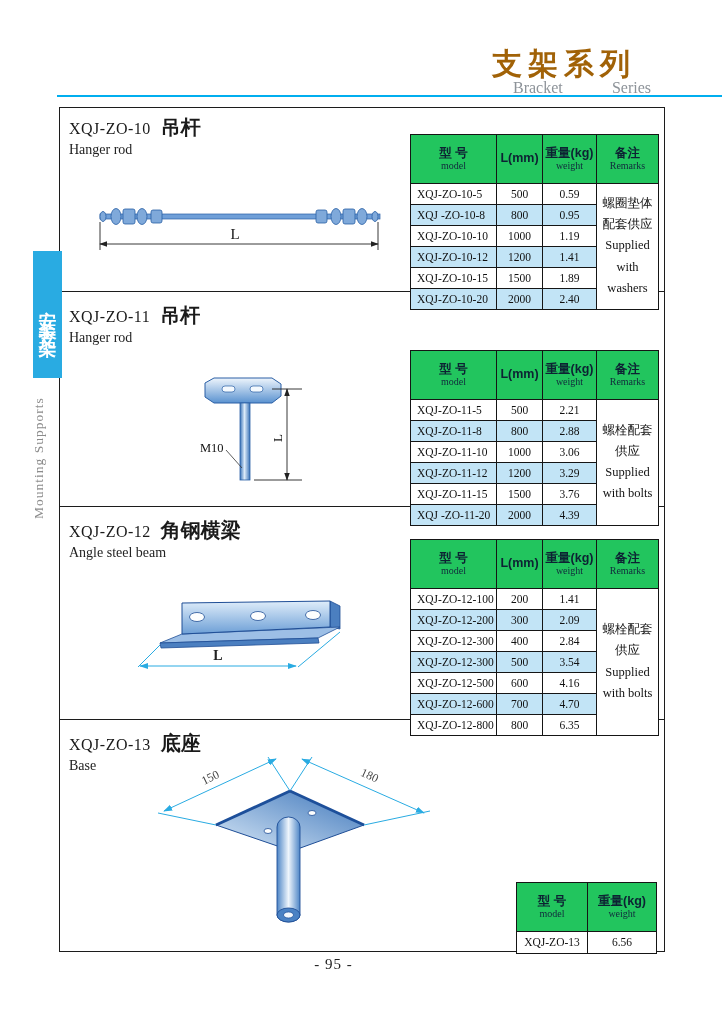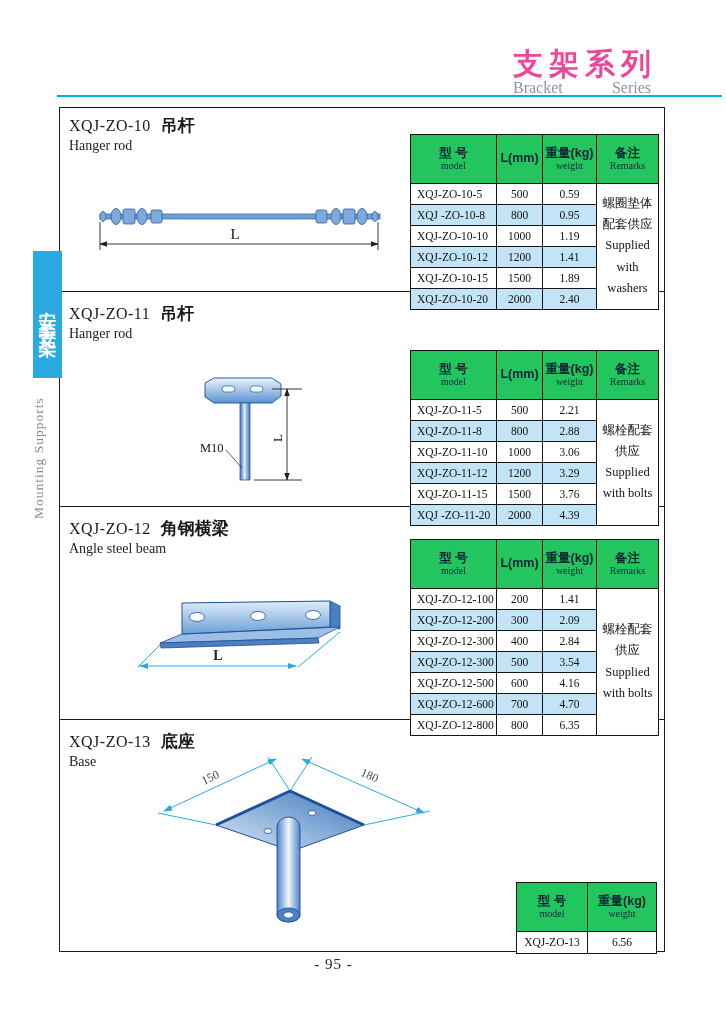--- a/index.html
+++ b/index.html
@@ -1,22 +1,22 @@
 <!DOCTYPE html>
 <html><head>
 <meta charset="utf-8">
 <style>
   * { margin:0; padding:0; box-sizing:border-box; }
   body { background:#fff; font-family:"Liberation Serif","DejaVu Serif",serif; }
   .page { position:relative; width:726px; height:1019px; background:#fff; overflow:hidden; }
 
   
-  .brand-title { position:absolute; top:44px; left:505px; width:160px; text-align:center;
+  .brand-title { position:absolute; top:44px; left:484px; width:160px; text-align:center;
     font-family:"Liberation Sans","DejaVu Sans",sans-serif; font-weight:bold;
-    font-size:30px; letter-spacing:6px; color:#ec4899; white-space:nowrap; }
+    font-size:30px; letter-spacing:6px; color:#a16207; white-space:nowrap; }
   .brand-sub { position:absolute; top:79px; left:513px; width:138px; display:flex;
     justify-content:space-between; color:#8d9399; font-size:16px; }
   .accent-line { position:absolute; top:95px; left:57px; width:665px; height:2px; background:#00AEEF; }
 
   
   .side-badge { position:absolute; top:251px; left:33px; width:29px; height:127px; background:#29ABE2;
     z-index:5; display:flex; align-items:center; justify-content:center; }
   .side-badge span { writing-mode:vertical-lr; color:#fff; font-size:18px; letter-spacing:9px;
     font-family:"Liberation Sans","DejaVu Sans",sans-serif; font-weight:bold; }
   .side-en { position:absolute; top:384px; left:31px; height:148px; width:26px;
@@ -27,21 +27,21 @@
   .content-box { position:absolute; top:107px; left:59px; width:606px; height:845px;
     border:1.5px solid #1c1c1c; }
   .sec { position:relative; width:100%; }
   .sec + .sec { border-top:0; }
   .sec.divided { border-bottom:1px solid #1c1c1c; }
   .s1 { height:184px; } .s2 { height:215px; } .s3 { height:213px; } .s4 { height:229px; }
   .sec-title { padding:6px 0 0 9px; font-size:16px; color:#1a1a1a; white-space:nowrap; }
   .s2 .sec-title, .s3 .sec-title, .s4 .sec-title { padding-top:10px; }
   .sec-title .code { letter-spacing:.5px; }
   .sec-title .zh { font-family:"Liberation Sans","DejaVu Sans",sans-serif; font-weight:bold;
-    font-size:17px; margin-left:6px; }
+    font-size:20px; margin-left:6px; }
   .sec-sub { padding:1px 0 0 9px; font-size:14px; color:#222; }
 
   
   .spec-table { position:absolute; border-collapse:collapse; background:#fff; z-index:4; }
   .spec-table th, .spec-table td { border:1px solid #151515; }
   .spec-table th { background:#22c55e; padding:11px 2px; vertical-align:middle; }
   .h-zh { font-size:12.5px; font-weight:bold; color:#0d2233; line-height:1.2;
     font-family:"Liberation Sans","DejaVu Sans",sans-serif; text-align:center; }
   .h-en { font-size:10px; font-weight:normal; color:#11293c; line-height:1.05; text-align:center; }
   .spec-table td { font-size:11.5px; color:#111; text-align:center; height:21px; padding:0 2px; }

